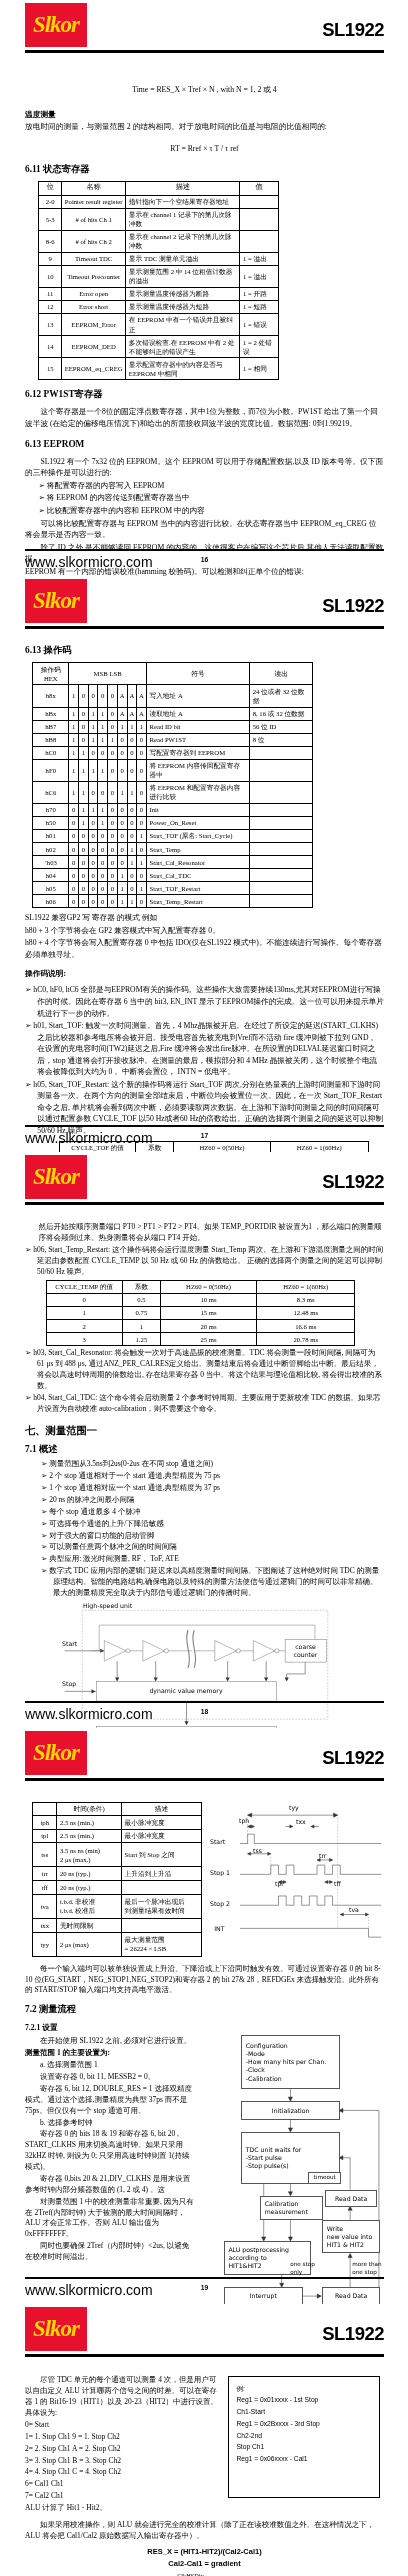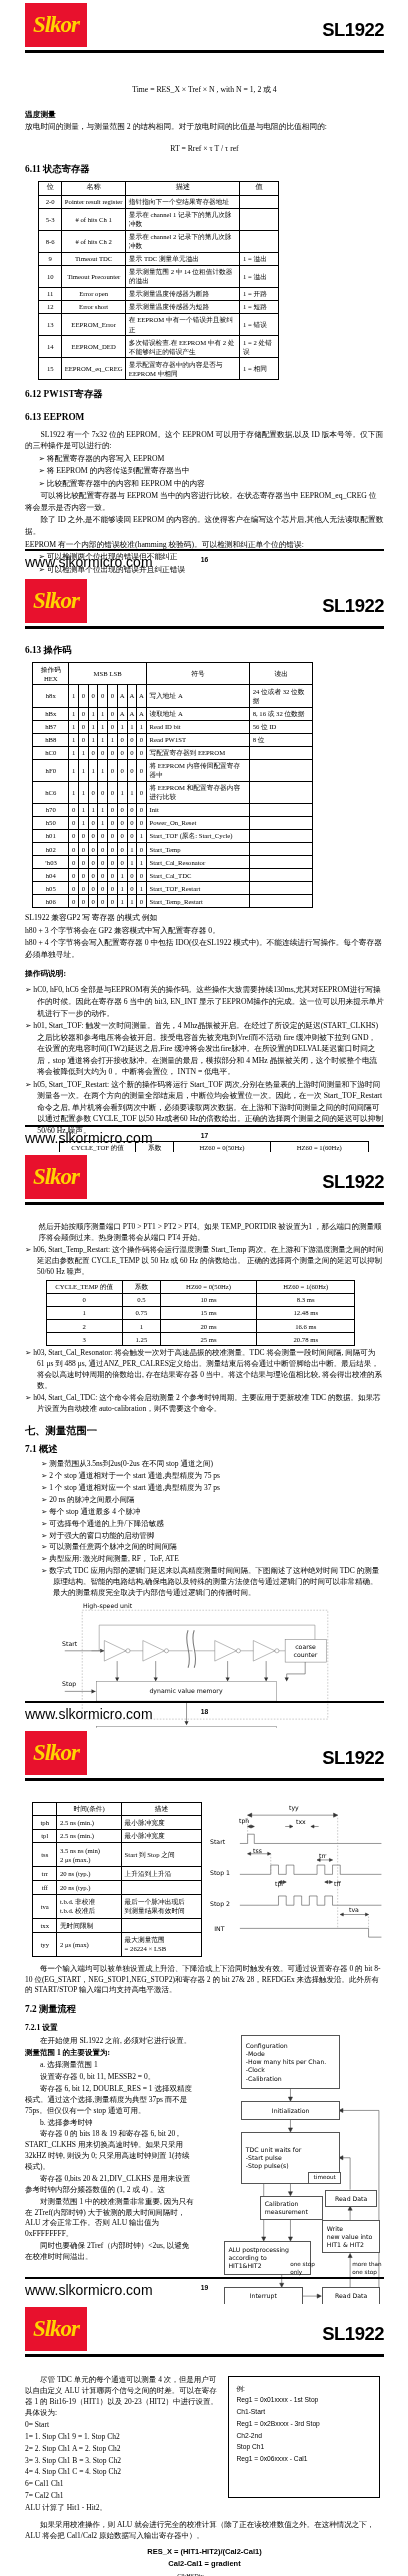--- a/index.html
+++ b/index.html
@@ -122,20 +122,21 @@
         </tr>
           <tr>
           <td style="width:16.5px">15</td>
           <td style="width:52px">EEPROM_eq_CREG</td>
           <td class="desc" style="width:108px">显示配置寄存器中的内容是否与 EEPROM 中相同</td>
           <td style="width:32px" class="desc">1 =  相同</td>
         </tr>
         </tbody>
     </table>
     <div class="sec">6.12 PW1ST寄存器</div>
+    <div class="p">这个寄存器是一个8位的固定浮点数寄存器，其中1位为整数，而7位为小数。PW1ST 给出了第一个回波半波 (在给定的偏移电压情况下)和给出的所需接收回波半波的宽度比值。数据范围: 0到1.99219。</div>
     <div class="sec">6.13 EEPROM</div>
     <div class="p">SL1922 有一个 7x32 位的 EEPROM。这个 EEPROM 可以用于存储配置数据,以及 ID 版本号等。仅下面的三种操作是可以进行的:</div>
     <div style="margin-left:13.4px">
         <div class="bul">➢ 将配置寄存器的内容写入 EEPROM</div>
         <div class="bul">➢ 将 EEPROM 的内容传送到配置寄存器当中</div>
         <div class="bul">➢ 比较配置寄存器中的内容和 EEPROM 中的内容</div>
       </div>
     <div class="p">可以将比较配置寄存器与 EEPROM 当中的内容进行比较。在状态寄存器当中 EEPROM_eq_CREG 位将会显示是否内容一致。</div>
     <div class="p">除了 ID 之外,是不能够读回 EEPROM 的内容的。这使得客户在编写这个芯片后,其他人无法读取配置数据。</div>
     <div class="pn">EEPROM 有一个内部的错误校准(hamming 校验码)。可以检测和纠正单个位的错误:</div>

